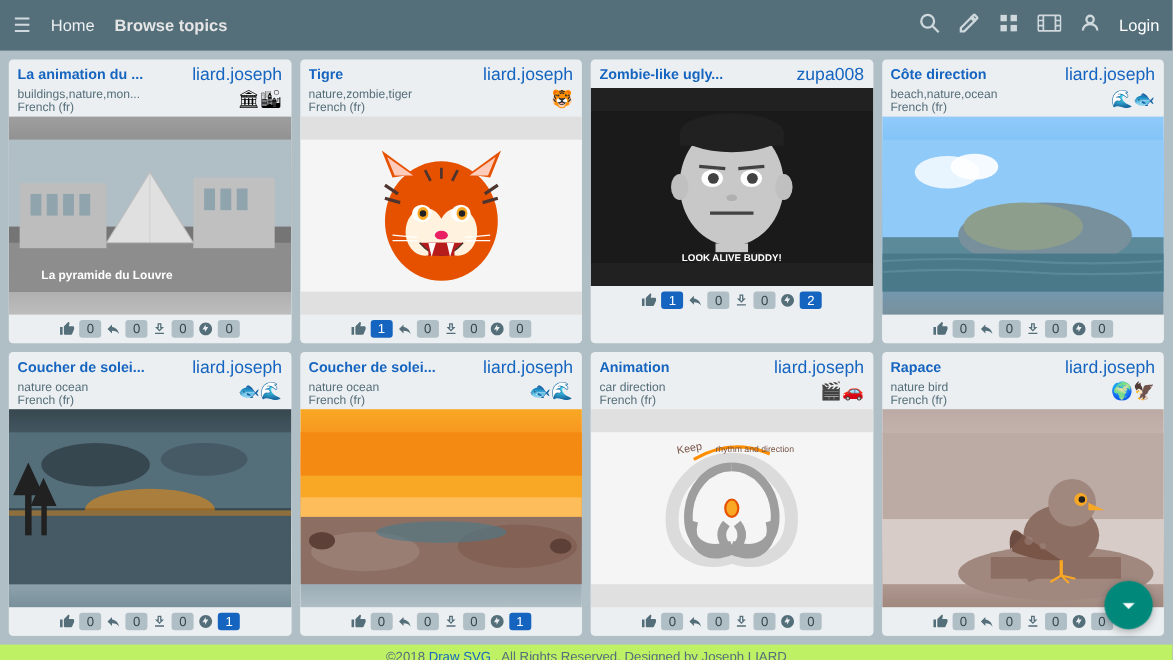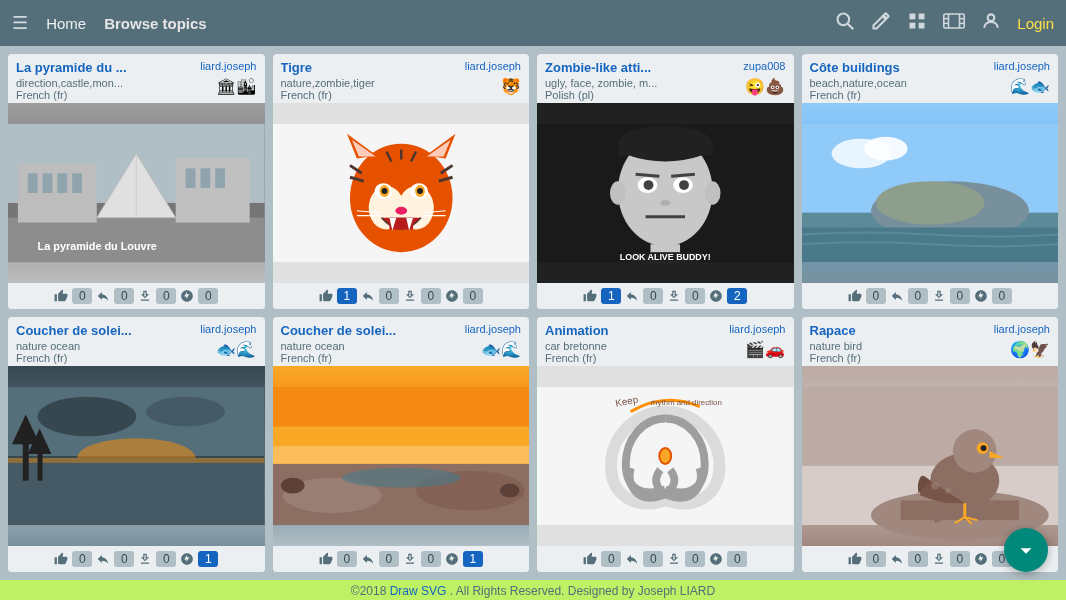--- a/index.html
+++ b/index.html
@@ -13,21 +13,21 @@
       height: 46px;
       padding: 0 12px;
       gap: 18px;
     }
     .navbar-left { display: flex; align-items: center; gap: 18px; flex: 1; }
     .nav-icon { color: #cfd8dc; font-size: 18px; cursor: pointer; }
     .nav-link { color: #eceff1; font-size: 15px; cursor: pointer; text-decoration: none; }
     .nav-link.active { color: #e5e5e5; font-weight: bold; }
     .navbar-right { display: flex; align-items: center; gap: 16px; }
     .nav-icon-btn { color: #cfd8dc; font-size: 18px; cursor: pointer; }
-    .login-btn { color: #fde047; font-size: 15px; cursor: pointer; }
+    .login-btn { color: #ffffff; font-size: 15px; cursor: pointer; }
 
     
     .grid-container {
       display: grid;
       grid-template-columns: repeat(4, 1fr);
       gap: 8px;
       padding: 8px;
     }
 
     
@@ -47,21 +47,21 @@
     .card-title {
       font-size: 13px;
       font-weight: bold;
       color: #1565c0;
       white-space: nowrap;
       overflow: hidden;
       text-overflow: ellipsis;
       max-width: 120px;
     }
     .card-author {
-      font-size: 11px;
+      font-size: 16px;
       color: #1565c0;
       text-align: right;
       margin-left: 24px;
     }
     .card-meta {
       padding: 0 8px 2px 8px;
       display: flex;
       justify-content: space-between;
       align-items: flex-start;
     }
@@ -204,26 +204,26 @@
           <path d="M4 20c0-4 3.58-7 8-7s8 3 8 7"></path>
         </svg>
     </span>
     <span class="login-btn">Login</span>
   </div>
 </nav>
 
 <div class="grid-container" id="card-grid">
     <div class="card">
       <div class="card-header">
-    <span class="card-title">La pyramide du ...</span>
+    <span class="card-title">La animation du ...</span>
     <span class="card-author">liard.joseph</span>
   </div>
       <div class="card-meta">
     <div>
-      <div class="card-tags">direction,castle,mon...</div>
+      <div class="card-tags">buildings,nature,mon...</div>
       <div class="card-lang">French (fr)</div>
     </div>
     <div class="card-icons">🏛🏙</div>
   </div>
       <div class="card-image img-louvre">
       <svg viewBox="0 0 260 140" xmlns="http://www.w3.org/2000/svg">
         <rect width="260" height="140" fill="#9e9e9e"></rect>
         <rect x="0" y="80" width="260" height="60" fill="#757575"></rect>
 
         <rect x="0" y="0" width="260" height="80" fill="#b0bec5"></rect>
@@ -351,29 +351,22 @@
     <span class="footer-btn">
       <svg width="14" height="14" viewBox="0 0 24 24" fill="#546e7a">
             <path d="M12 2C6.48 2 2 6.48 2 12s4.48 10 10 10 10-4.48 10-10S17.52 2 12 2zm-1 15v-4H7l5-8v4h4l-5 8z"></path>
           </svg>
     </span>
     <span class="count-box ">0</span>
   </div>
     </div>
     <div class="card">
       <div class="card-header">
-    <span class="card-title">Zombie-like atti...</span>
+    <span class="card-title">Zombie-like ugly...</span>
     <span class="card-author">zupa008</span>
-  </div>
-      <div class="card-meta">
-    <div>
-      <div class="card-tags">ugly, face, zombie, m...</div>
-      <div class="card-lang">Polish (pl)</div>
-    </div>
-    <div class="card-icons">😜💩</div>
   </div>
       <div class="card-image img-zombie">
       <svg viewBox="0 0 260 140" xmlns="http://www.w3.org/2000/svg">
         <rect width="260" height="140" fill="#1a1a1a"></rect>
 
         <ellipse cx="130" cy="68" rx="48" ry="56" fill="#c8c8c8"></ellipse>
 
         <ellipse cx="130" cy="20" rx="48" ry="18" fill="#212121"></ellipse>
         <rect x="82" y="18" width="96" height="14" fill="#212121"></rect>
 
@@ -421,21 +414,21 @@
     <span class="footer-btn">
       <svg width="14" height="14" viewBox="0 0 24 24" fill="#546e7a">
             <path d="M12 2C6.48 2 2 6.48 2 12s4.48 10 10 10 10-4.48 10-10S17.52 2 12 2zm-1 15v-4H7l5-8v4h4l-5 8z"></path>
           </svg>
     </span>
     <span class="count-box highlight">2</span>
   </div>
     </div>
     <div class="card">
       <div class="card-header">
-    <span class="card-title">Côte buildings</span>
+    <span class="card-title">Côte direction</span>
     <span class="card-author">liard.joseph</span>
   </div>
       <div class="card-meta">
     <div>
       <div class="card-tags">beach,nature,ocean</div>
       <div class="card-lang">French (fr)</div>
     </div>
     <div class="card-icons">🌊🐟</div>
   </div>
       <div class="card-image img-cote">
@@ -601,21 +594,21 @@
     <span class="count-box highlight">1</span>
   </div>
     </div>
     <div class="card">
       <div class="card-header">
     <span class="card-title">Animation</span>
     <span class="card-author">liard.joseph</span>
   </div>
       <div class="card-meta">
     <div>
-      <div class="card-tags">car bretonne</div>
+      <div class="card-tags">car direction</div>
       <div class="card-lang">French (fr)</div>
     </div>
     <div class="card-icons">🎬🚗</div>
   </div>
       <div class="card-image img-anim">
       <svg viewBox="0 0 260 140" xmlns="http://www.w3.org/2000/svg">
         <rect width="260" height="140" fill="#f5f5f5"></rect>
 
         <g transform="translate(130,70)">
 

